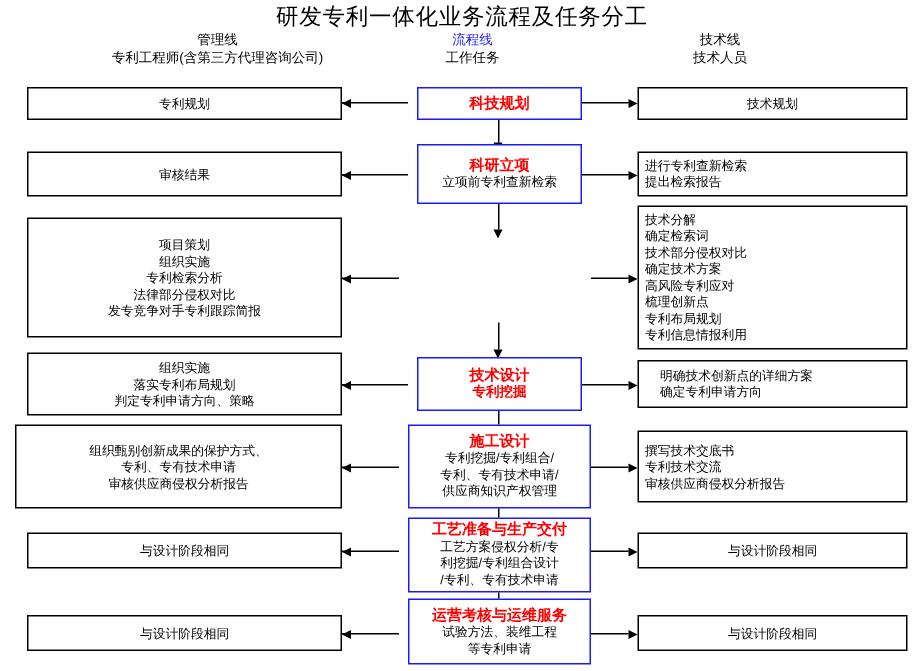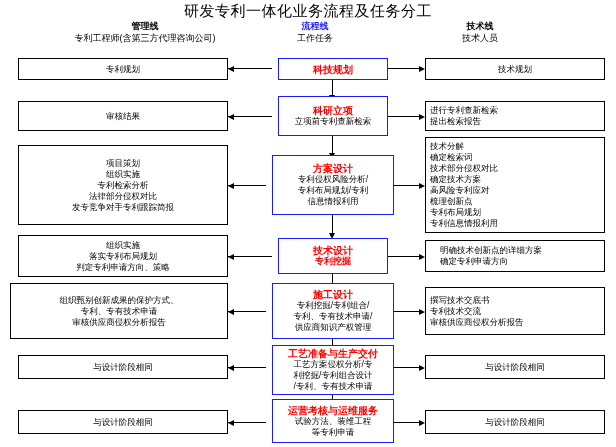--- a/index.html
+++ b/index.html
@@ -12,21 +12,21 @@
     overflow:hidden;
   }
   #diagram{position:absolute;left:0;top:0;width:616px;height:447px;}
   .title{
     position:absolute;left:0;top:2px;width:616px;text-align:center;
     font-size:15px;font-weight:normal;letter-spacing:.5px;
   }
   .colhead{
     position:absolute;text-align:center;font-size:9px;line-height:12px;
   }
-  .colhead .l1{font-weight:bold;}
+  .colhead .l1{font-weight:normal;}
   .colhead.mid .l1{color:#1a1aff;}
   .box{
     position:absolute;
     border:1px solid #000;
     background:#fff;
     box-sizing:border-box;
     display:flex;
     align-items:center;
     justify-content:center;
     text-align:center;
@@ -88,26 +88,20 @@
   <div class="arrow-line" style="left:388px;top:116px;width:31px;height:1px;"></div>
   <div class="ah ah-right" style="left:419px;top:113.5px;"></div>
   <div class="arrow-line" style="left:332px;top:136px;width:1px;height:17px;"></div>
   <div class="ah ah-down" style="left:329px;top:153px;"></div>
 
   <div class="box" style="left:18px;top:145px;width:210px;height:80px;">项目策划
 组织实施
 专利检索分析
 法律部分侵权对比
 发专竞争对手专利跟踪简报</div>
-  <div class="box blue" style="left:272px;top:155px;width:122px;height:60px;flex-direction:column;">
-    <span class="mid-title" style="font-size:10px;">方案设计</span>
-    <span>专利侵权风险分析/
-专利布局规划/专利
-信息情报利用</span>
-  </div>
   <div class="box left" style="left:425px;top:137px;width:180px;height:96px;">技术分解
 确定检索词
 技术部分侵权对比
 确定技术方案
 高风险专利应对
 梳理创新点
 专利布局规划
 专利信息情报利用</div>
   <div class="arrow-line" style="left:228px;top:185px;width:38px;height:1px;"></div>
   <div class="ah ah-left" style="left:228px;top:182.5px;"></div>

